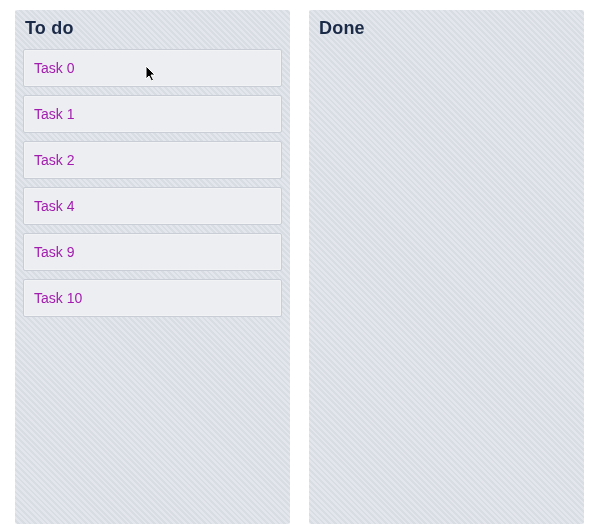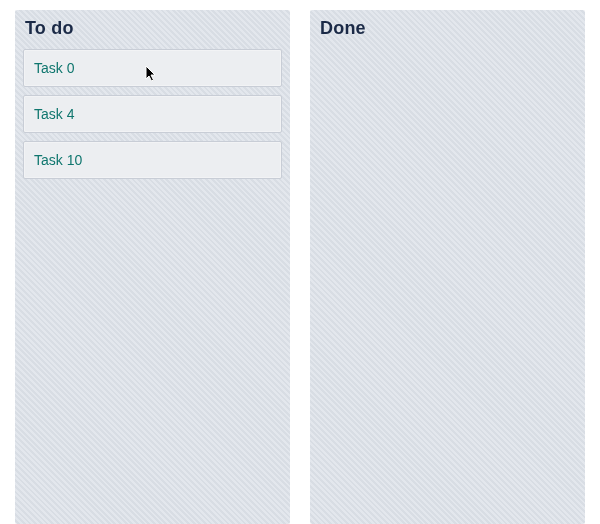--- a/index.html
+++ b/index.html
@@ -9,21 +9,20 @@
     height: 524px;
     overflow: hidden;
     font-family: -apple-system, BlinkMacSystemFont, "Segoe UI", Helvetica, Arial, sans-serif;
     background: #fff;
   }
   .board {
     display: flex;
     width: 600px;
     height: 524px;
     box-sizing: border-box;
-    justify-content: space-between;
   }
   .column {
     width: 275px;
     margin: 10px 15px 0 15px;
     padding: 8px 8px 0 8px;
     box-sizing: border-box;
     border-radius: 2px;
     
     background-color: #dfe3ea;
     background-image:
@@ -54,21 +53,21 @@
     flex-direction: column;
     gap: 8px;
   }
 
   .card {
     background: #eceef1;
     border: 1px solid #c8cdd6;
     border-radius: 2px;
     padding: 10px 10px;
     font-size: 14px;
-    color: #0f766e;
+    color: #a21caf;
     box-shadow: inset 0 0 0 1px rgba(255,255,255,0.3);
     user-select: none;
   }
 
   
   .cursor {
     position: absolute;
     left: 130px;
     top: 55px;
     width: 12px;
@@ -80,21 +79,24 @@
 </head>
 <body>
 
 <div class="board">
 
   <div class="column">
     <div class="col-title">To do</div>
 
     <div class="card-list">
       <div class="card"><span>Task 0</span></div>
+      <div class="card"><span>Task 1</span></div>
+      <div class="card"><span>Task 2</span></div>
       <div class="card"><span>Task 4</span></div>
+      <div class="card"><span>Task 9</span></div>
       <div class="card"><span>Task 10</span></div>
     </div>
 
     <div class="cursor">
       <svg viewBox="0 0 12 18" width="12" height="18">
         <path d="M1 1 L1 14 L4 11 L6.5 16 L8.5 15 L6 10 L10 10 Z" fill="#000" stroke="#fff" stroke-width="1"></path>
       </svg>
     </div>
   </div>
 

